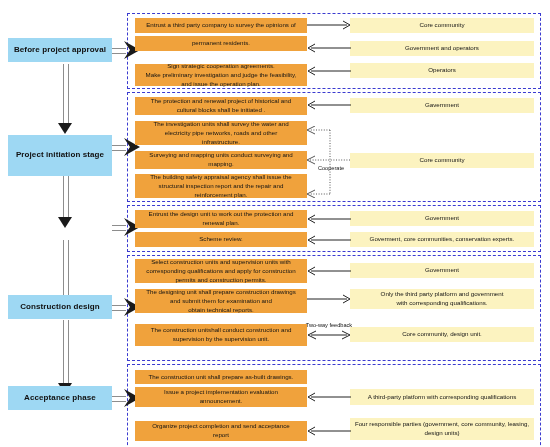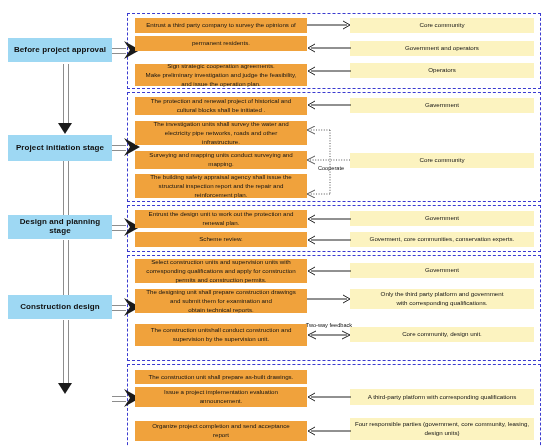--- a/index.html
+++ b/index.html
@@ -90,38 +90,38 @@
   <svg class="spine-head" style="top:375px;" viewBox="0 0 18 12">
     <path d="M2,0 L16,0 L9,11 Z" fill="#1a1a1a"></path>
   </svg>
 
   <div class="stage-box" style="left:8px;top:30px;width:104px;height:24px;">Before project approval</div>
   <div class="hconn" style="left:112px;top:40px;width:14px;"></div>
   <svg class="bigarrow" style="left:124px;top:33px;" viewBox="0 0 16 18">
     <path d="M0,0 L16,9 L0,18 L6,9 Z" fill="#1a1a1a"></path>
   </svg>
 
-  <div class="stage-box" style="left:8px;top:127px;width:104px;height:26px;">Project initiation stage</div>
+  <div class="stage-box" style="left:8px;top:127px;width:104px;height:41px;">Project initiation stage</div>
   <div class="hconn" style="left:112px;top:137px;width:14px;"></div>
   <svg class="bigarrow" style="left:124px;top:130px;" viewBox="0 0 16 18">
     <path d="M0,0 L16,9 L0,18 L6,9 Z" fill="#1a1a1a"></path>
   </svg>
 
-  <div class="stage-box" style="left:8px;top:207px;width:104px;height:24px;">Design and planning stage</div>
   <div class="hconn" style="left:112px;top:217px;width:14px;"></div>
   <svg class="bigarrow" style="left:124px;top:210px;" viewBox="0 0 16 18">
     <path d="M0,0 L16,9 L0,18 L6,9 Z" fill="#1a1a1a"></path>
   </svg>
 
   <div class="stage-box" style="left:8px;top:287px;width:104px;height:24px;">Construction design</div>
   <div class="hconn" style="left:112px;top:297px;width:14px;"></div>
   <svg class="bigarrow" style="left:124px;top:290px;" viewBox="0 0 16 18">
     <path d="M0,0 L16,9 L0,18 L6,9 Z" fill="#1a1a1a"></path>
   </svg>
 
+  <div class="stage-box" style="left:8px;top:378px;width:104px;height:24px;">Acceptance phase</div>
   <div class="hconn" style="left:112px;top:388px;width:14px;"></div>
   <svg class="bigarrow" style="left:124px;top:381px;" viewBox="0 0 16 18">
     <path d="M0,0 L16,9 L0,18 L6,9 Z" fill="#1a1a1a"></path>
   </svg>
 
   <div class="act" style="left:135px;top:10px;width:172px;height:15px;">Entrust a third party company to survey the opinions of</div>
   <div class="act" style="left:135px;top:28px;width:172px;height:15px;">permanent residents.</div>
   <div class="act" style="left:135px;top:56px;width:172px;height:22px;">Sign strategic cooperation agreements.<br>Make preliminary investigation and judge the feasibility,<br>and issue the operation plan.</div>
 
   <div class="actor" style="left:350px;top:10px;width:184px;height:15px;">Core community</div>

